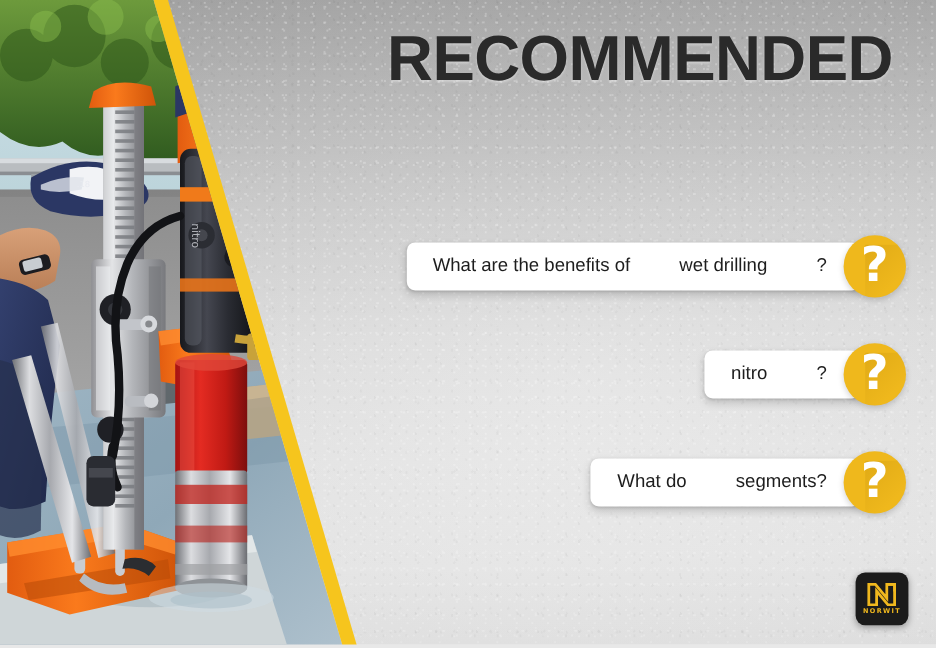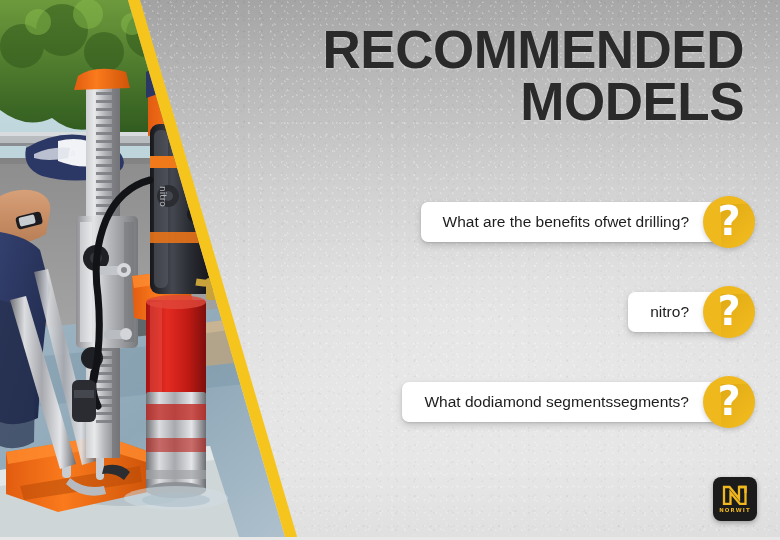--- a/index.html
+++ b/index.html
@@ -86,20 +86,21 @@
     height:40px;
     display:flex;
     align-items:center;
     padding:0 28px 0 22px;
     font-size:15.5px;
     color:#1d1d1d;
     white-space:nowrap;
     box-shadow:0 3px 7px rgba(0,0,0,.17), 0 1px 2px rgba(0,0,0,.10);
     position:relative;
     z-index:1;
+    gap:41px;
   }
   .qcard b { font-weight:normal; }
   .qmark {
     position:absolute;
     right:25px; top:50%;
     transform:translateY(-50%);
     width:52px; height:52px;
     border-radius:50%;
     background:#efb81c;
     z-index:2;
@@ -397,21 +398,20 @@
 
         <ellipse cx="176" cy="498" rx="52" ry="12" fill="#cfdde3" opacity=".55"></ellipse>
         <ellipse cx="176" cy="500" rx="34" ry="7" fill="#aebfc9" opacity=".6"></ellipse>
       </svg>
     </div>
   </div>
   <div class="yellow-edge"></div>
 
   <h1 class="headline">
     <span>RECOMMENDED</span>
-    <span class="l2">MODELS</span>
   </h1>
 
   <div class="qlist">
 
     <div class="qrow">
       <div class="qcard">
         <span>What are the benefits of </span>
           <b>wet drilling</b>
           <span>?</span>
       </div>
@@ -428,21 +428,20 @@
       </div>
       <div class="qmark">
         <div class="shadow"></div>
         <div class="glyph">?</div>
       </div>
     </div>
 
     <div class="qrow">
       <div class="qcard">
         <span>What do </span>
-          <b>diamond segments</b>
           <span> segments?</span>
       </div>
       <div class="qmark">
         <div class="shadow"></div>
         <div class="glyph">?</div>
       </div>
     </div>
 
   </div>
 

